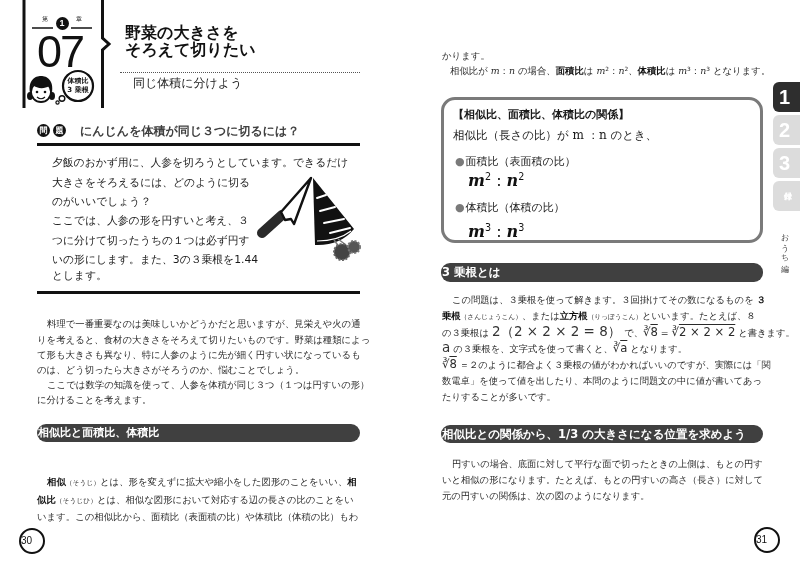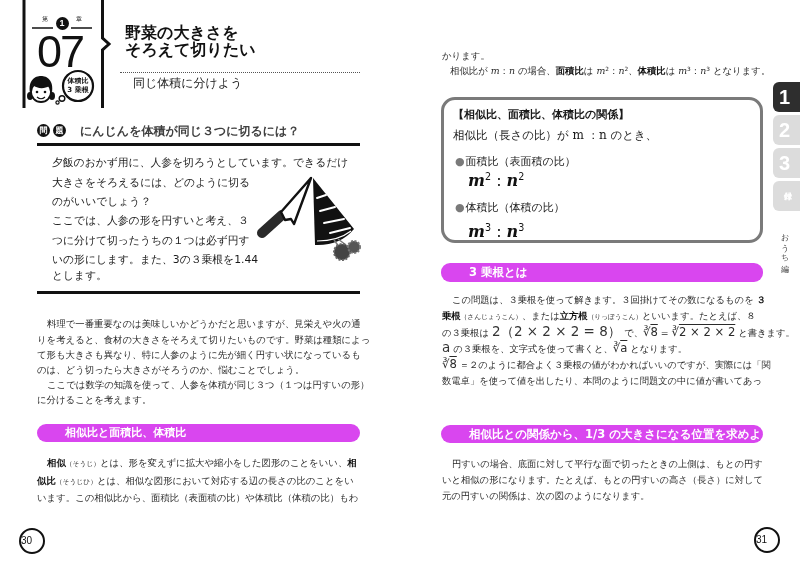--- a/index.html
+++ b/index.html
@@ -25,21 +25,21 @@
 .rule{background:#111;height:3px;}
 .q-text{font-size:10.8px;line-height:19.3px;color:#1a1a1a;}
 
 
 .body-l{font-size:9.4px;line-height:15.2px;color:#2a2a2a;}
 .body-l2{font-size:9.4px;line-height:15.5px;color:#2a2a2a;}
 .body-r{font-size:9.3px;line-height:16px;color:#2a2a2a;}
 .body-rt{font-size:9.4px;line-height:15px;color:#2a2a2a;}
 
 
-.bar{background:#d946ef;border-radius:9px;color:#fff;font-weight:bold;font-size:11px;padding-left:28px;white-space:nowrap;}
+.bar{background:#404040;border-radius:9px;color:#fff;font-weight:bold;font-size:11px;padding-left:1px;white-space:nowrap;}
 
 
 .mbox{border:3px solid #7a7a7a;border-radius:14px;background:#fff;}
 .m-title{font-size:11px;line-height:14px;font-weight:bold;color:#1a1a1a;}
 .m-cond{font-size:11.5px;line-height:16px;color:#1a1a1a;}
 .m-item{font-size:11px;line-height:14px;color:#1a1a1a;}
 .m-bullet{color:#7a7a7a;margin-right:1px;}
 .m-formula{font-size:16px;line-height:20px;color:#111;}
 
 
@@ -141,21 +141,21 @@
   <div class="a body-l" style="left:37px;top:316.4px">
     <span class="line ind">料理で一番重要なのは美味しいかどうかだと思いますが、見栄えや火の通</span>
     <span class="line">りを考えると、食材の大きさをそろえて切りたいものです。野菜は種類によっ</span>
     <span class="line">て形も大きさも異なり、特に人参のように先が細く円すい状になっているも</span>
     <span class="line">のは、どう切ったら大きさがそろうのか、悩むことでしょう。</span>
     <span class="line ind">ここでは数学の知識を使って、人参を体積が同じ３つ（１つは円すいの形）</span>
     <span class="line">に分けることを考えます。</span>
   </div>
 
   <div class="a bar" style="left:37px;top:424px;width:323px;height:18px;line-height:18px">相似比と面積比、体積比</div>
-  <div class="a body-l2" style="left:37px;top:455px">
+  <div class="a body-l2" style="left:37px;top:474px">
     <span class="line ind"><span class="b">相似</span><span class="sm">（そうじ）</span><span>とは、形を変えずに拡大や縮小をした図形のことをいい、</span><span class="b">相</span></span>
     <span class="line"><span class="b">似比</span><span class="sm">（そうじひ）</span><span>とは、相似な図形において対応する辺の長さの比のことをい</span></span>
     <span class="line"><span>います。この相似比から、面積比（表面積の比）や体積比（体積の比）もわ</span></span>
   </div>
 
   <div class="a pgnum" style="left:19px;top:528px">30</div>
 </div>
 
 <div>
 
@@ -177,20 +177,21 @@
   <div class="a m-formula nw" style="left:468px;top:222px"><span class="fm">m</span><span class="fsup">3</span><span> : </span><span class="fm">n</span><span class="fsup">3</span></div>
 
   <div class="a bar" style="left:441px;top:263px;width:322px;height:19px;line-height:19px;font-size:11.5px">3 乗根とは</div>
   <div class="a body-r" style="left:442px;top:292px">
     <span class="line ind"><span>この問題は、３乗根を使って解きます。３回掛けてその数になるものを </span><span class="b">３</span></span>
     <span class="line"><span class="b">乗根</span><span class="sm">（さんじょうこん）</span><span>、または</span><span class="b">立方根</span><span class="sm">（りっぽうこん）</span><span>といいます。たとえば、８</span></span>
     <span class="line"><span>の３乗根は </span><span class="big">2（2 × 2 × 2 = 8）</span><span> で、</span><span class="rad">∛</span><span class="radicand">8</span><span> = </span><span class="rad">∛</span><span class="radicand">2 × 2 × 2</span><span> と書きます。</span></span>
     <span class="line"><span class="big">a</span><span> の３乗根を、文字式を使って書くと、</span><span class="rad">∛</span><span class="radicand">a</span><span> となります。</span></span>
     <span class="line"><span class="rad">∛</span><span class="radicand">8</span><span> ＝２のように都合よく３乗根の値がわかればいいのですが、実際には「関</span></span>
     <span class="line"><span>数電卓」を使って値を出したり、本問のように問題文の中に値が書いてあっ</span></span>
+    <span class="line"><span>たりすることが多いです。</span></span>
   </div>
 
   <div class="a bar" style="left:441px;top:425px;width:322px;height:18px;line-height:18px;font-size:11.5px">相似比との関係から、1/3 の大きさになる位置を求めよう</div>
   <div class="a body-r" style="left:442px;top:456px">
     <span class="line ind">円すいの場合、底面に対して平行な面で切ったときの上側は、もとの円す</span>
     <span class="line">いと相似の形になります。たとえば、もとの円すいの高さ（長さ）に対して</span>
     <span class="line">元の円すいの関係は、次の図のようになります。</span>
   </div>
 
   <div class="a pgnum" style="left:754px;top:527px">31</div>

